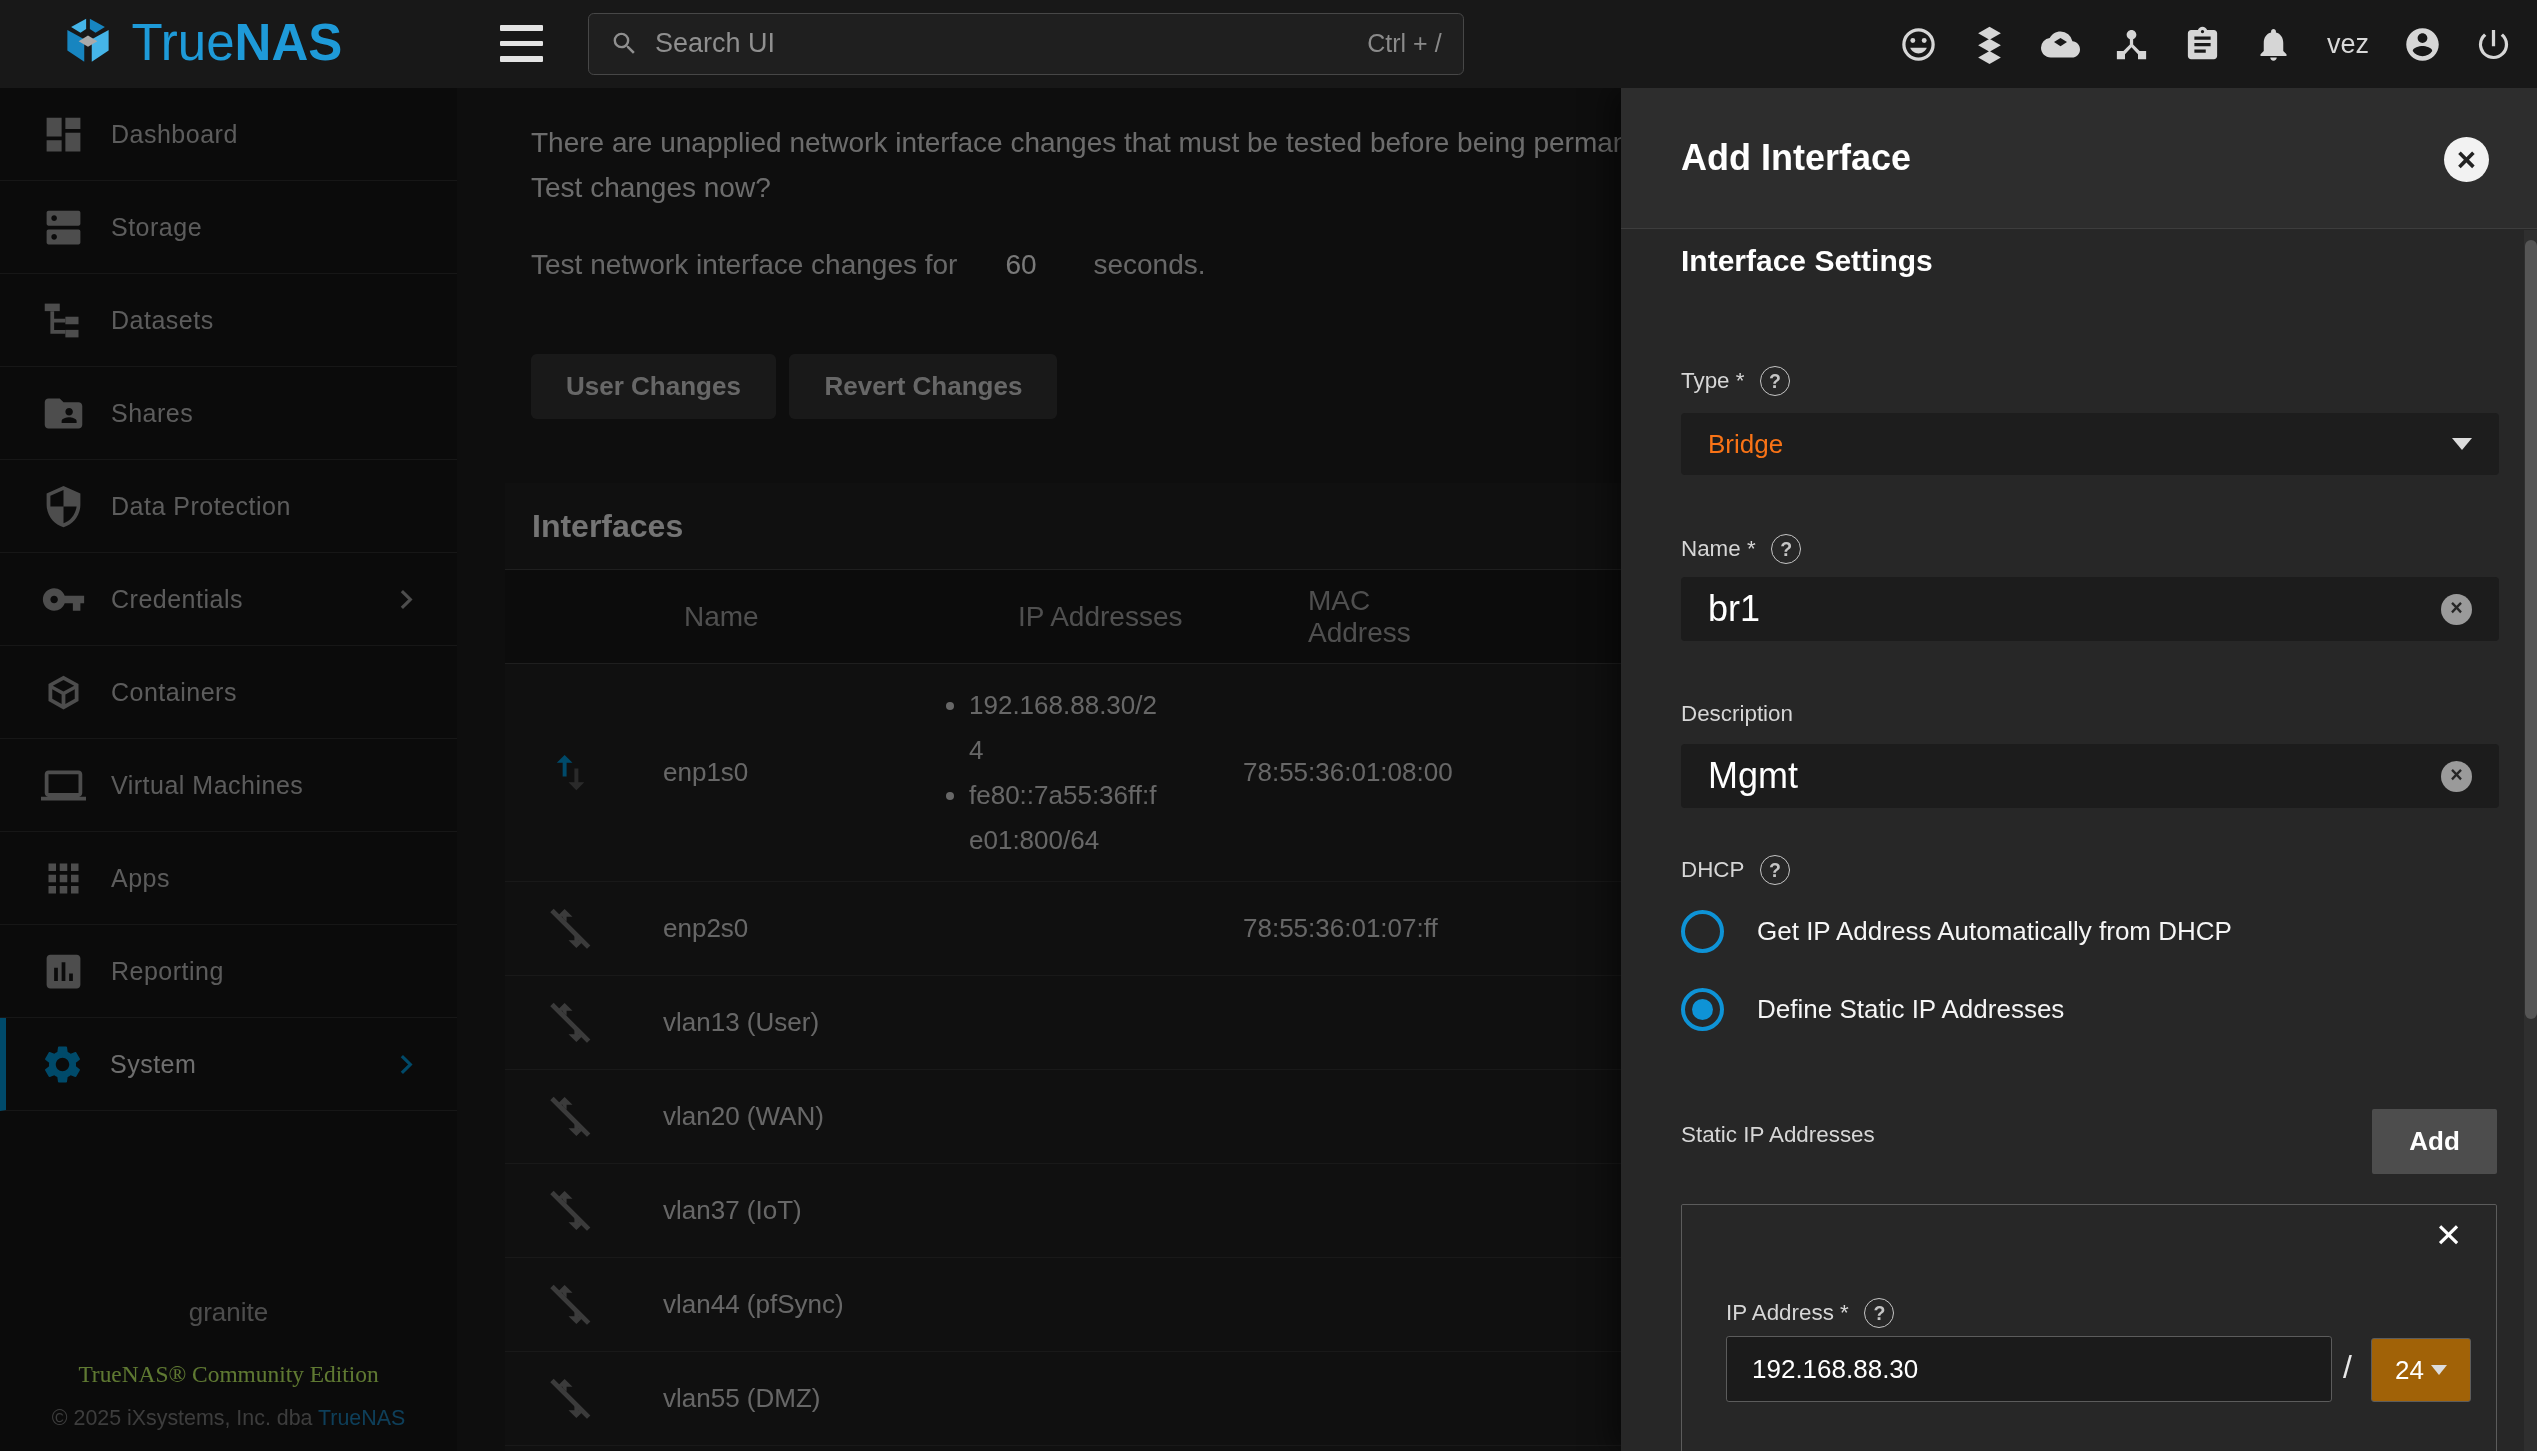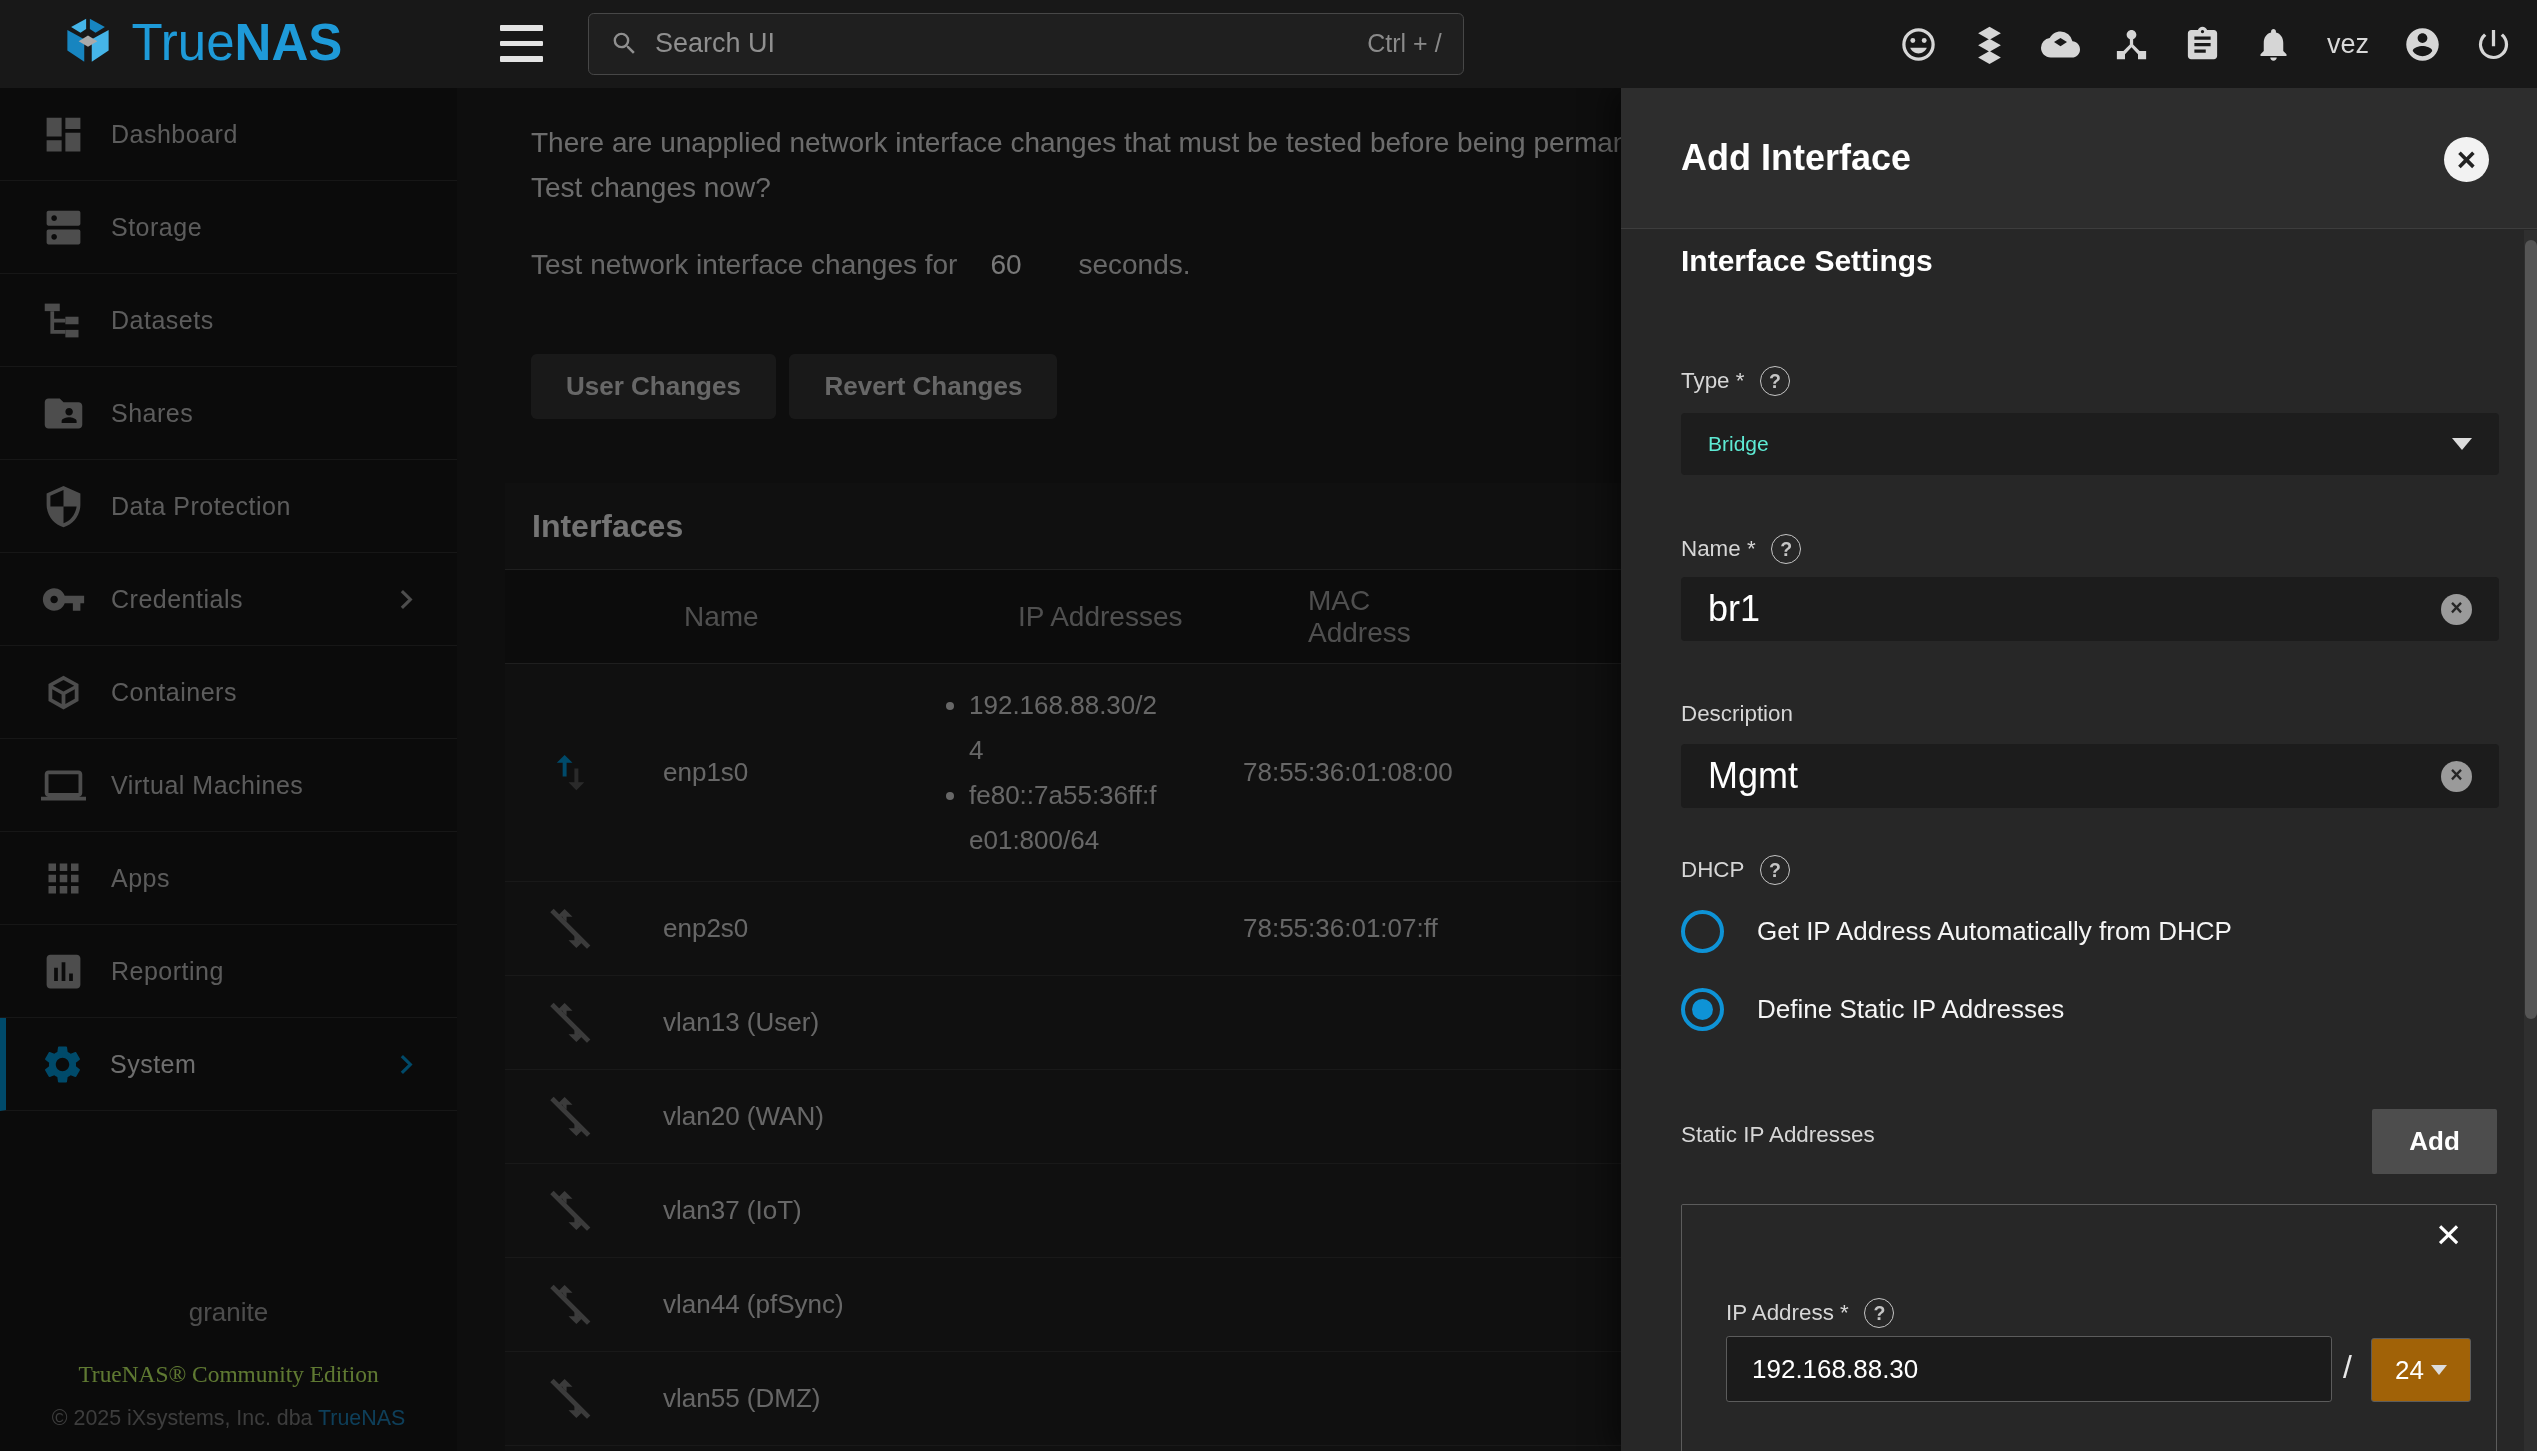--- a/index.html
+++ b/index.html
@@ -52,21 +52,21 @@
   .copy-line { font-size:21.4px; color:#7a7a7a; margin-bottom:21.4px; }
   .copy-line a { color:#1c7fb5; text-decoration:none; }
 
   
   .main { position:absolute; left:457px; top:88px; width:2080px; height:1364px;
     background:#1c1c1c; overflow:hidden; z-index:5; }
   .alert-line1 { position:absolute; left:74px; top:39px; white-space:nowrap;
     font-size:28px; color:#d9d9d9; }
   .alert-line2 { position:absolute; left:74px; top:84px; font-size:28px; color:#d9d9d9; }
   .test-line { position:absolute; left:74px; top:161px; font-size:28px; color:#cfcfcf; }
-  .seconds-value { display:inline-block; margin:0 43px 0 33px; color:#f2f2f2;
+  .seconds-value { display:inline-block; margin:0 43px 0 48px; color:#f2f2f2;
     min-width:45px; }
   .btn-row { position:absolute; left:74px; top:266px; display:flex; gap:13.6px; }
   .dim-btn { height:65px; padding:0 35px; background:#333; border:none; border-radius:5.8px;
     font-size:26px; color:#cfcfcf; font-family:inherit; font-weight:700; cursor:pointer; }
 
   .card { position:absolute; left:48px; top:395px; width:1558px; height:983px;
     background:#212121; }
   .card-title-row { height:87px; display:flex; align-items:center; padding-left:27px;
     border-bottom:1px solid #3f3f3f; }
   .card-title { font-size:32px; font-weight:700; color:#e8e8e8; }
@@ -104,21 +104,21 @@
     line-height:1; }
   .section-title { position:absolute; left:60px; top:156px; font-size:30px;
     font-weight:700; color:#fff; }
   .fld-label { position:absolute; left:60px; display:flex; align-items:center; gap:15.6px;
     font-size:22.4px; color:#d6d6d6; }
   .help { width:30px; height:30px; border:1.9px solid #c4c4c4; border-radius:50%;
     color:#c4c4c4; font-size:19.5px; font-weight:700; display:flex; align-items:center;
     justify-content:center; cursor:pointer; flex:none; }
   .select-box { position:absolute; left:60px; width:818px; height:62px; background:#1d1d1d;
     border-radius:3.9px; display:flex; align-items:center; padding:0 27px; cursor:pointer; }
-  .select-box .val { font-size:21px; color:#5eead4; flex:1; }
+  .select-box .val { font-size:26px; color:#f97316; flex:1; }
   .caret { width:0; height:0; border-left:10.7px solid transparent;
     border-right:10.7px solid transparent; border-top:12.7px solid #dcdcdc; }
   .text-input { position:absolute; left:60px; width:818px; height:64px; background:#1c1c1c;
     border-radius:3.9px; display:flex; align-items:center; padding:0 27px; }
   .text-input .val { font-size:36px; color:#fff; flex:1; }
   .clear-btn { width:31px; height:31px; background:#9a9a9a; border-radius:50%;
     color:#262626; font-size:21.4px; font-weight:700; display:flex; align-items:center;
     justify-content:center; cursor:pointer; line-height:1; }
   .radio-row { position:absolute; left:60px; display:flex; align-items:center; gap:33px;
     cursor:pointer; }

